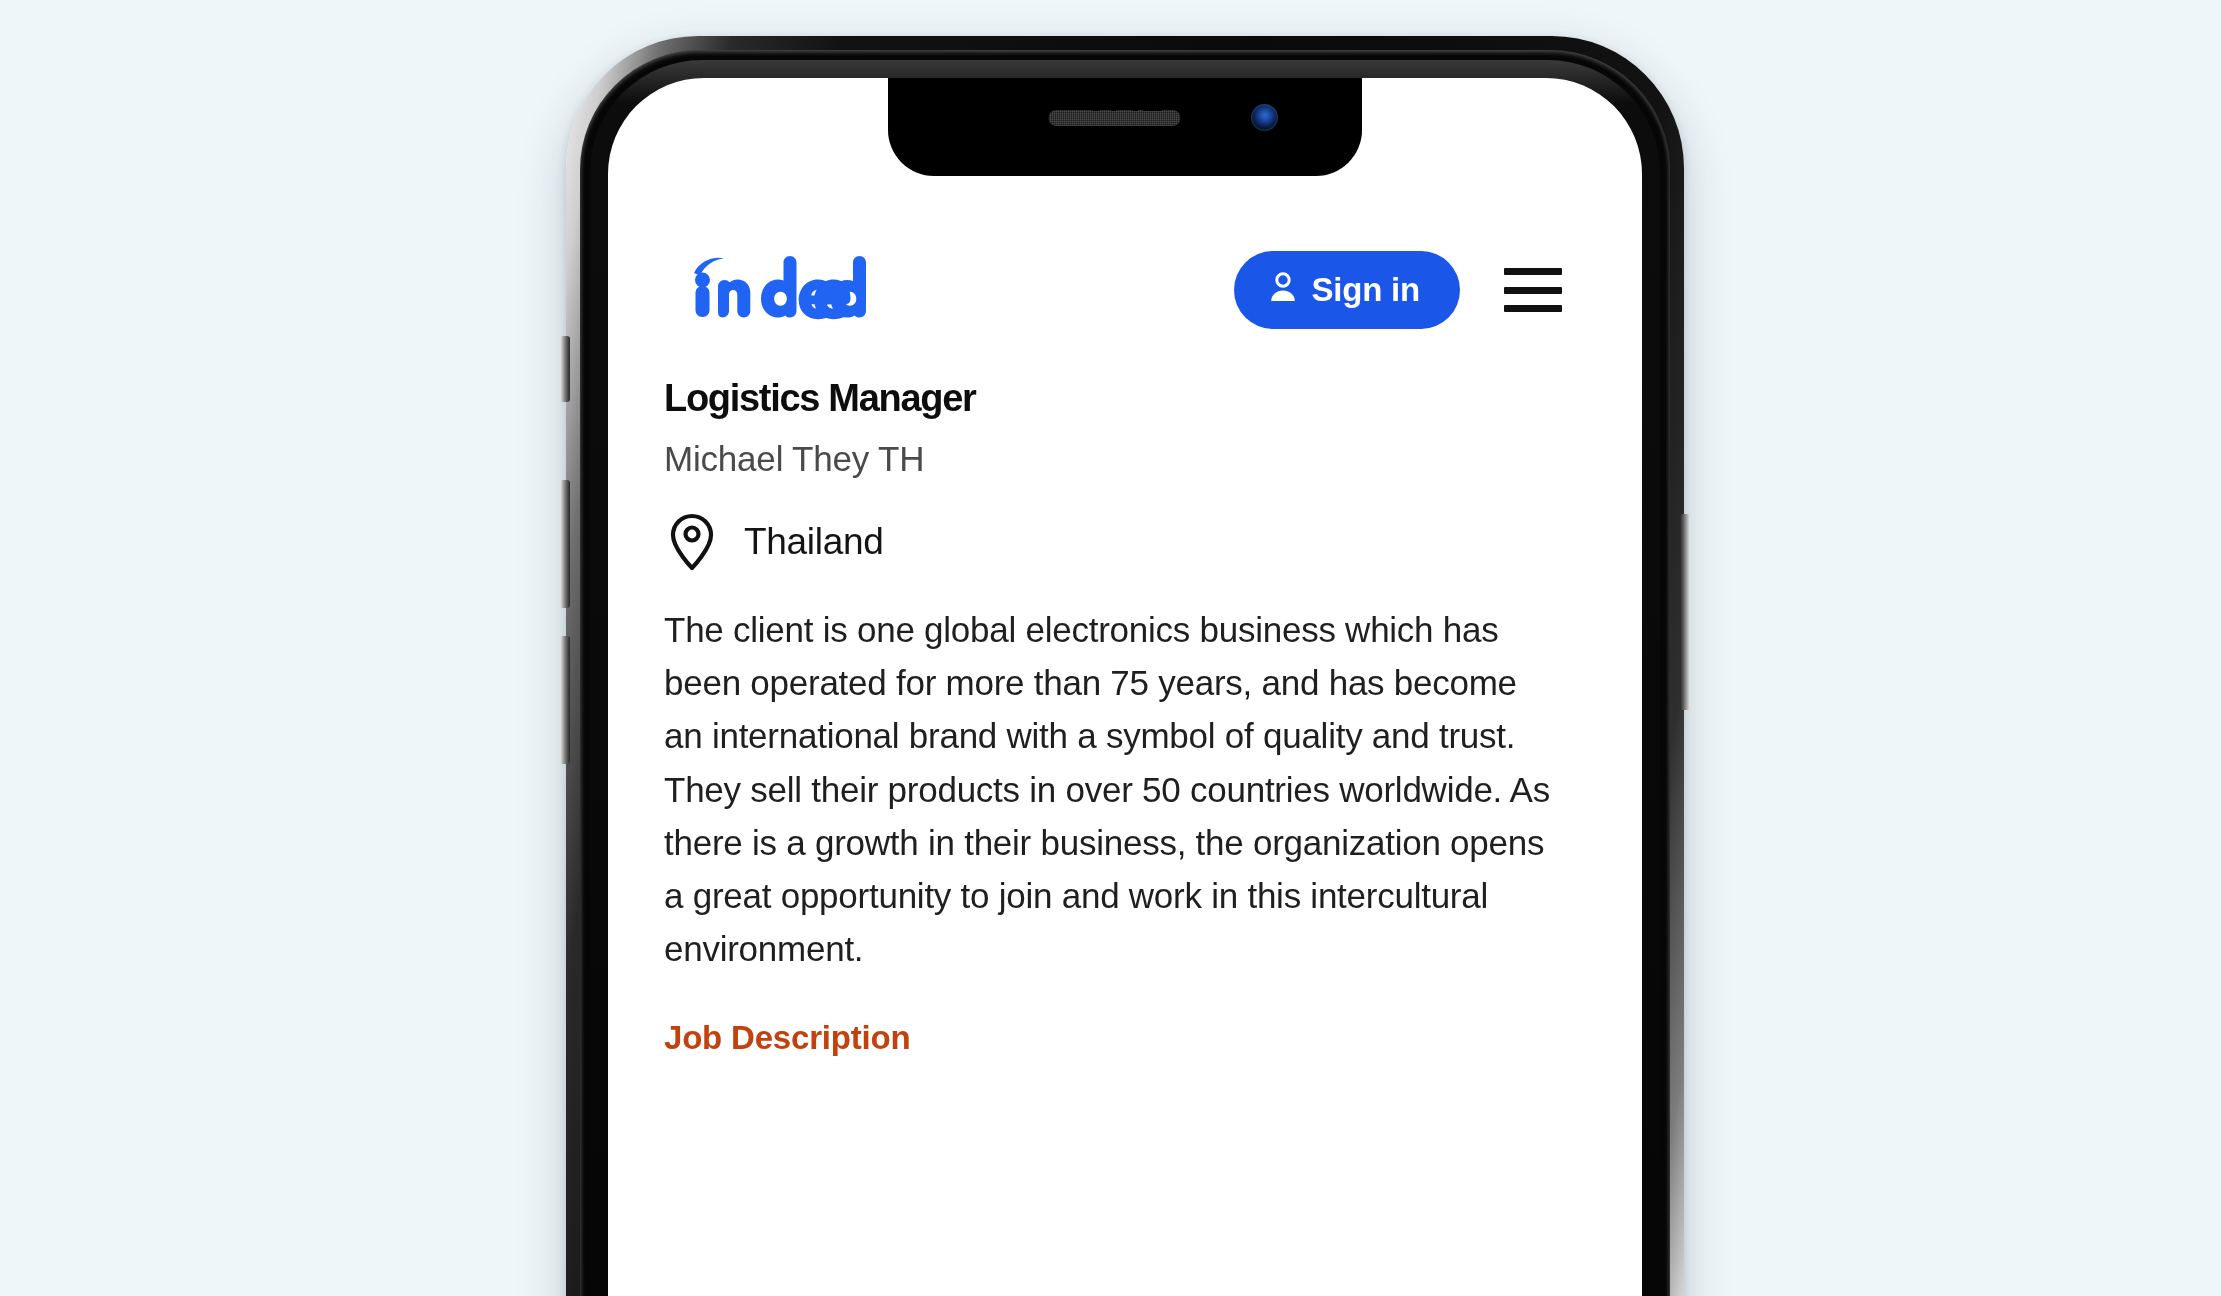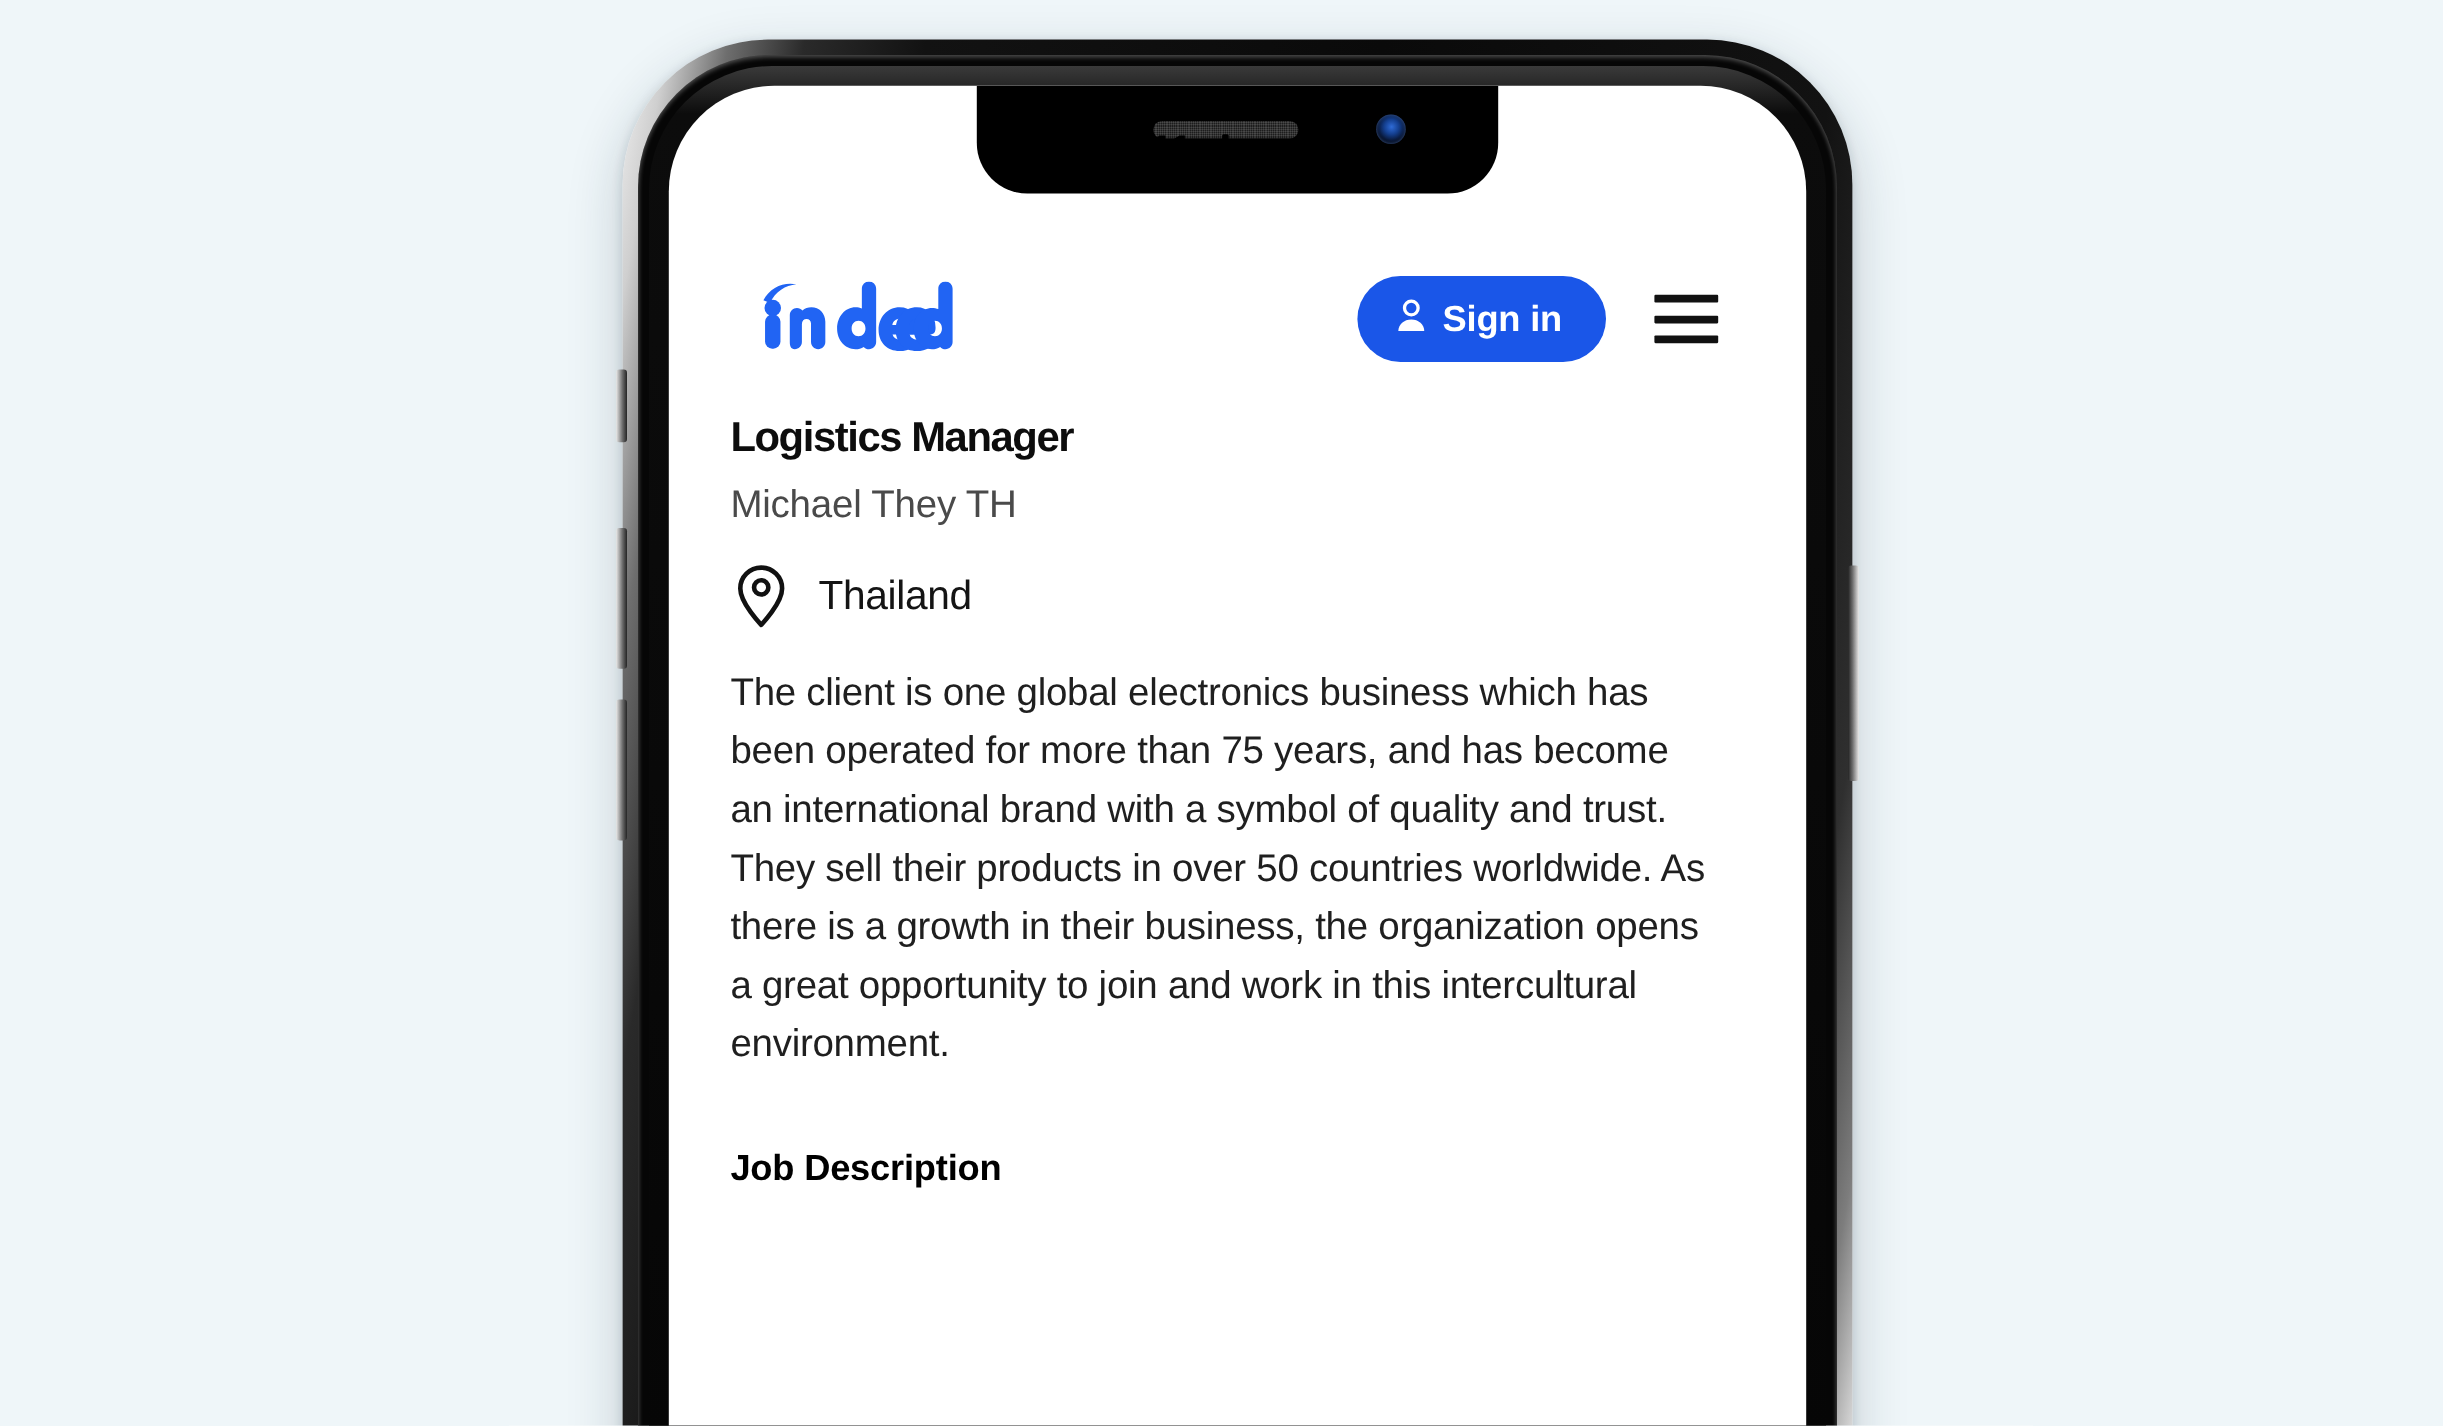--- a/index.html
+++ b/index.html
@@ -120,24 +120,25 @@
     box-shadow: inset 0 0 3px rgba(120,170,255,0.5);
   }
 
   
   .statusbar {
     position: absolute;
     top: 0; left: 0; right: 2px;
     height: 98px;
     display: flex;
     align-items: center;
-    justify-content: center;
+    justify-content: flex-end;
     padding: 0 56px;
     box-sizing: border-box;
     z-index: 7;
+    flex-direction: column;
   }
   .status-time {
     font-size: 39px;
     font-weight: 700;
     color: #000;
     letter-spacing: -0.5px;
     margin-top: 22px;
   }
   .status-icons {
     display: flex;
@@ -242,24 +243,24 @@
   }
   .description {
     margin-top: 32px;
     font-size: 35px;
     line-height: 1.52;
     color: #1f1f1f;
     letter-spacing: -0.25px;
     max-width: 900px;
   }
   .section-heading {
-    margin-top: 68px;
+    margin-top: 44px;
     font-size: 33px;
     font-weight: 700;
-    color: #000000;
+    color: #c2410c;
     letter-spacing: -0.2px;
   }
 
   
   .btn-side {
     position: absolute;
     background: linear-gradient(90deg, #e9e9e9 0%, #b4b4b4 25%, #6a6a6a 60%, #242424 100%);
     border-radius: 3px;
   }
   .btn-left { left: -6px; width: 10px; }

